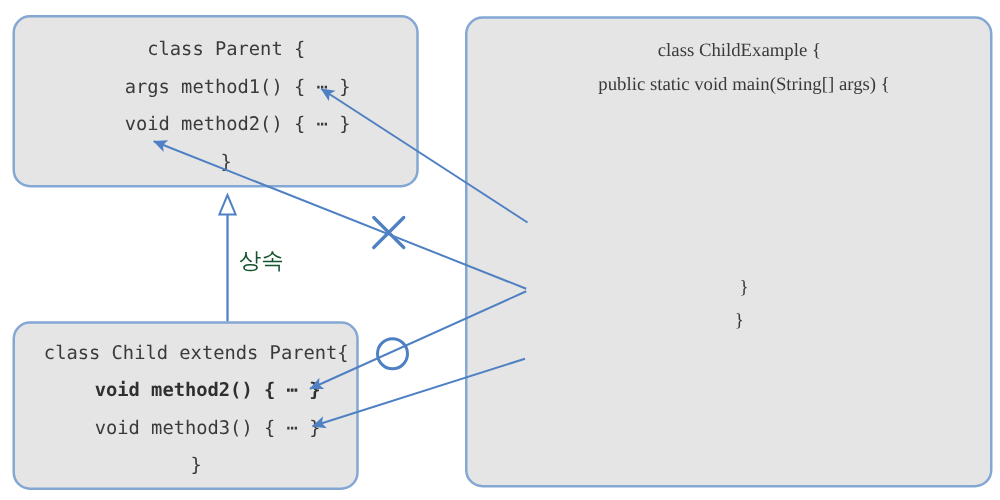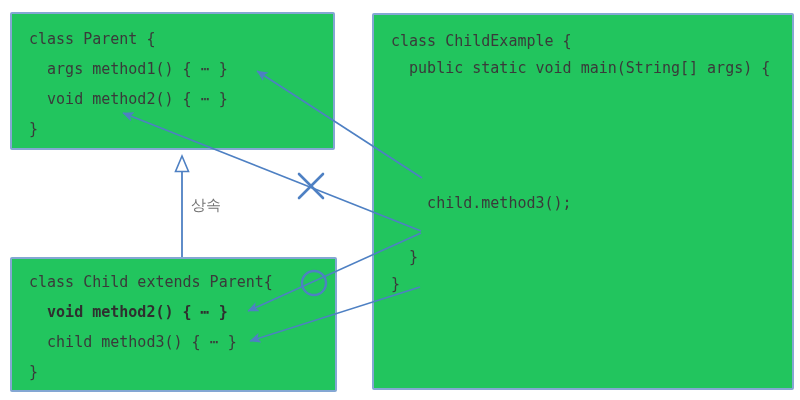--- a/index.html
+++ b/index.html
@@ -2,63 +2,62 @@
 <html><head>
 <meta charset="utf-8">
 <style>
   * { margin:0; padding:0; box-sizing:border-box; }
   html,body { width:800px; height:400px; background:#ffffff; overflow:hidden; }
   .stage {
     position:relative; width:800px; height:400px;
     font-family:"DejaVu Sans Mono","Liberation Mono",monospace;
   }
   .box {
-    position:absolute; background:#22c55e; border:2px solid #84a7d3;
-    border-radius:2px; color:#3a3a3a; font-size:15px;
+    position:absolute; background:#e5e5e5; border:2px solid #84a7d3;
+    border-radius:14px; color:#3a3a3a; font-size:15px;text-align:center;
   }
   .code-line { white-space:pre; }
   .box-parent { left:10px; top:12px; width:325px; height:138px; padding:10px 0 0 17px; }
-  .box-child  { left:10px; top:257px; width:327px; height:135px; padding:8px 0 0 17px; }
+  .box-child  { left:10px; top:257px; width:277px; height:135px; padding:8px 0 0 17px; }
   .box-parent .code-line, .box-child .code-line { height:30px; line-height:30px; }
-  .box-example { left:372px; top:13px; width:422px; height:377px; padding:13px 0 0 17px; }
+  .box-example { left:372px; top:13px; width:422px; height:377px; padding:13px 0 0 17px;font-family:Liberation Serif, serif; }
   .box-example .code-line { height:27px; line-height:27px; }
   .bold { font-weight:bold; color:#2f2f2f; }
   .label-inherit {
-    position:absolute; left:191px; top:196px; font-size:15px; color:#737373;
+    position:absolute; left:191px; top:196px; font-size:18px; color:#14532d;
     font-family:"DejaVu Sans","Liberation Sans",sans-serif;
   }
   svg.overlay { position:absolute; left:0; top:0; width:800px; height:400px; pointer-events:none; }
 </style>
 </head>
 <body>
 
 <div class="stage">
 
   <div class="box box-parent">
     <div class="code-line">class Parent {</div>
     <div class="code-line">  args method1() { ⋯ }</div>
     <div class="code-line">  void method2() { ⋯ }</div>
     <div class="code-line">}</div>
   </div>
 
   <div class="box box-child">
     <div class="code-line">class Child extends Parent{</div>
     <div class="code-line bold">  void method2() { ⋯ }</div>
-    <div class="code-line">  child method3() { ⋯ }</div>
+    <div class="code-line">  void method3() { ⋯ }</div>
     <div class="code-line">}</div>
   </div>
 
   <div class="box box-example">
     <div class="code-line">class ChildExample {</div>
     <div class="code-line">  public static void main(String[] args) {</div>
     <div class="code-line"></div>
     <div class="code-line"></div>
     <div class="code-line"></div>
     <div class="code-line"></div>
-    <div class="code-line">    child.method3();</div>
     <div class="code-line"></div>
     <div class="code-line">  }</div>
     <div class="code-line">}</div>
   </div>
 
   <span class="label-inherit">상속</span>
 
   <svg class="overlay" viewBox="0 0 800 400">
     <defs>
       <marker id="ah" markerUnits="userSpaceOnUse" markerWidth="13" markerHeight="11" refX="10.5" refY="5" orient="auto">

